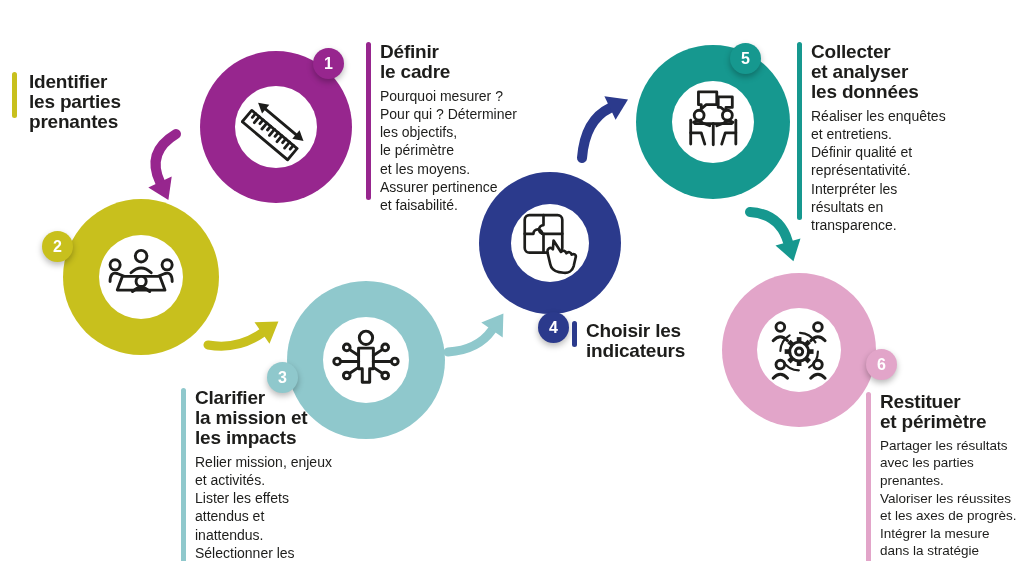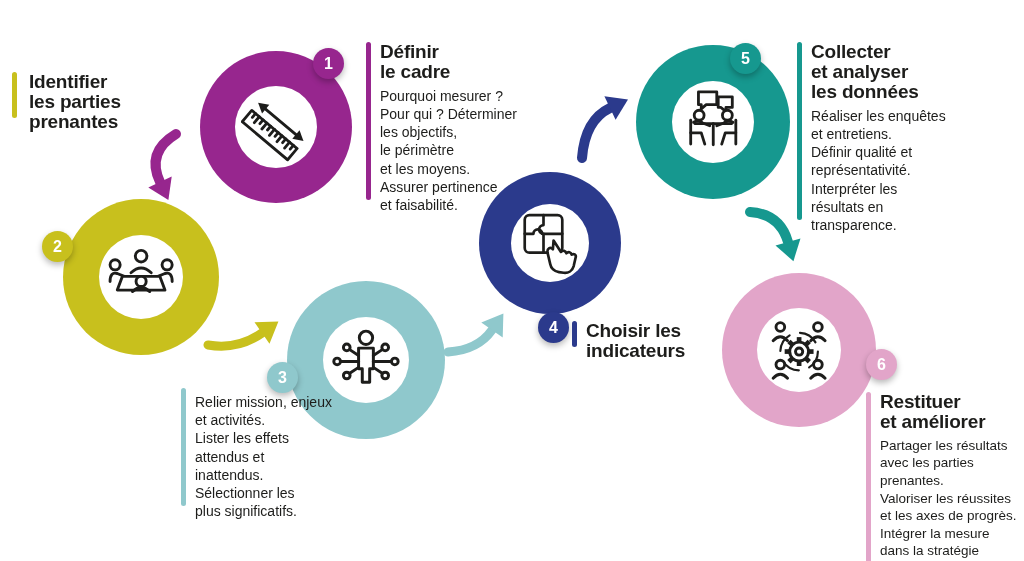--- a/index.html
+++ b/index.html
@@ -242,20 +242,23 @@
     <div>
       <h2 class="step-title">Identifier
 les parties
 prenantes</h2>
     </div>
   </div>
 
   <div class="text-block" id="t3">
     <div class="accent-bar" style="background-color: rgb(143, 200, 204);"></div>
     <div>
+      <h2 class="step-title">Clarifier
+la mission et
+les impacts</h2>
       <p class="step-body">Relier mission, enjeux
 et activités.
 Lister les effets
 attendus et
 inattendus.
 Sélectionner les
 plus significatifs.</p>
     </div>
   </div>
 
@@ -280,21 +283,21 @@
 Interpréter les
 résultats en
 transparence.</p>
     </div>
   </div>
 
   <div class="text-block" id="t6">
     <div class="accent-bar" style="background-color: rgb(226, 165, 201);"></div>
     <div>
       <h2 class="step-title">Restituer
-et améliorer</h2>
+et périmètre</h2>
       <p class="step-body">Partager les résultats
 avec les parties
 prenantes.
 Valoriser les réussites
 et les axes de progrès.
 Intégrer la mesure
 dans la stratégie
 continue.</p>
     </div>
   </div>

